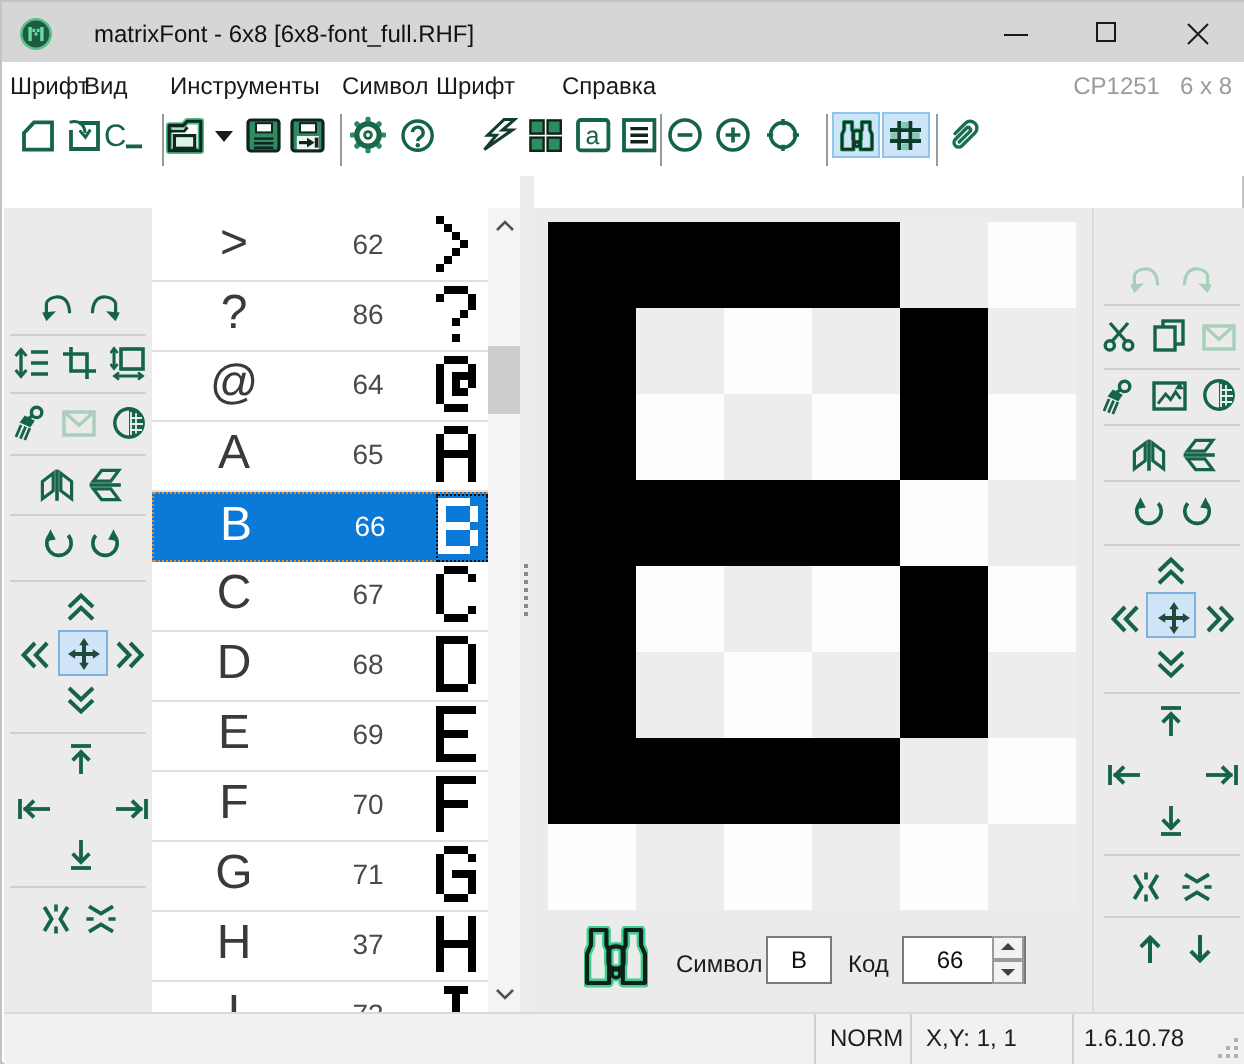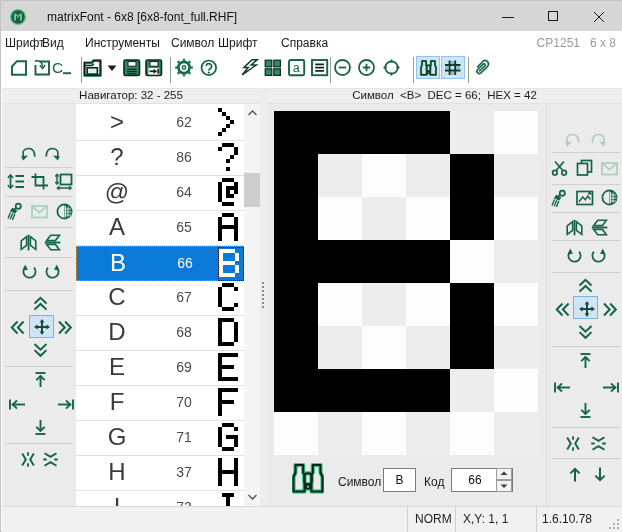--- a/index.html
+++ b/index.html
@@ -171,22 +171,20 @@
         <path d="M5.6,1.5 V16 M11.2,1.5 V16 M1,6 H16.5 M1,11.5 H16.5" fill="none" stroke="#0e3b2b" stroke-width="1.9"></path>
         <rect x="6.8" y="2" width="3.4" height="3.4" fill="#4fa97c" opacity="0.55"></rect>
         <rect x="1.2" y="7.2" width="3.4" height="3.4" fill="#4fa97c" opacity="0.55"></rect>
         <rect x="12.4" y="7.2" width="3.4" height="3.4" fill="#4fa97c" opacity="0.55"></rect>
         <rect x="6.8" y="12.7" width="3.4" height="3.4" fill="#4fa97c" opacity="0.55"></rect>
       </svg>
 <svg class="abs" style="left:470px;top:5px" width="19" height="20" viewBox="0 0 19 20">
         <path d="M5.5,8.8 L10.8,3.5 a3.4,3.4 0 0 1 4.8,4.8 L9,14.9 a2.3,2.3 0 0 1 -3.3,-3.3 L11.2,6.1 a1.2,1.2 0 0 1 1.7,1.7 L7.6,13" fill="none" stroke="#1c6e50" stroke-width="1.7" stroke-linecap="round"></path>
       </svg>
   </div>
-  <div class="abs hdr" style="left:1px; width:258px;">Навигатор: 32 - 255</div>
-  <div class="abs hdr" style="left:266px; width:355px;">Символ&nbsp; &lt;B&gt;&nbsp; DEC = 66;&nbsp; HEX = 42</div>
 
   <div id="lpanel" class="abs">
       <svg class="abs" style="left:19px;top:43px" width="15" height="14" viewBox="0 0 15 14">
         <path d="M2.2,10.5 V4.2" fill="none" stroke="#156448" stroke-width="1.6"></path>
         <path d="M2.2,4.4 C4.2,0.9 9.8,0.4 12.2,3.6 C13.3,5.1 13.7,7.0 13.8,9.6" fill="none" stroke="#156448" stroke-width="1.6"></path>
         <path d="M0.1,9.3 L7.0,8.6 L2.2,13.6 Z" fill="#156448"></path>
       </svg>
 <svg class="abs" style="left:43px;top:43px" width="15" height="14" viewBox="0 0 15 14">
         <path d="M12.8,10.5 V4.2" fill="none" stroke="#156448" stroke-width="1.6"></path>
         <path d="M12.8,4.4 C10.8,0.9 5.2,0.4 2.8,3.6 C1.7,5.1 1.3,7.0 1.2,9.6" fill="none" stroke="#156448" stroke-width="1.6"></path>

